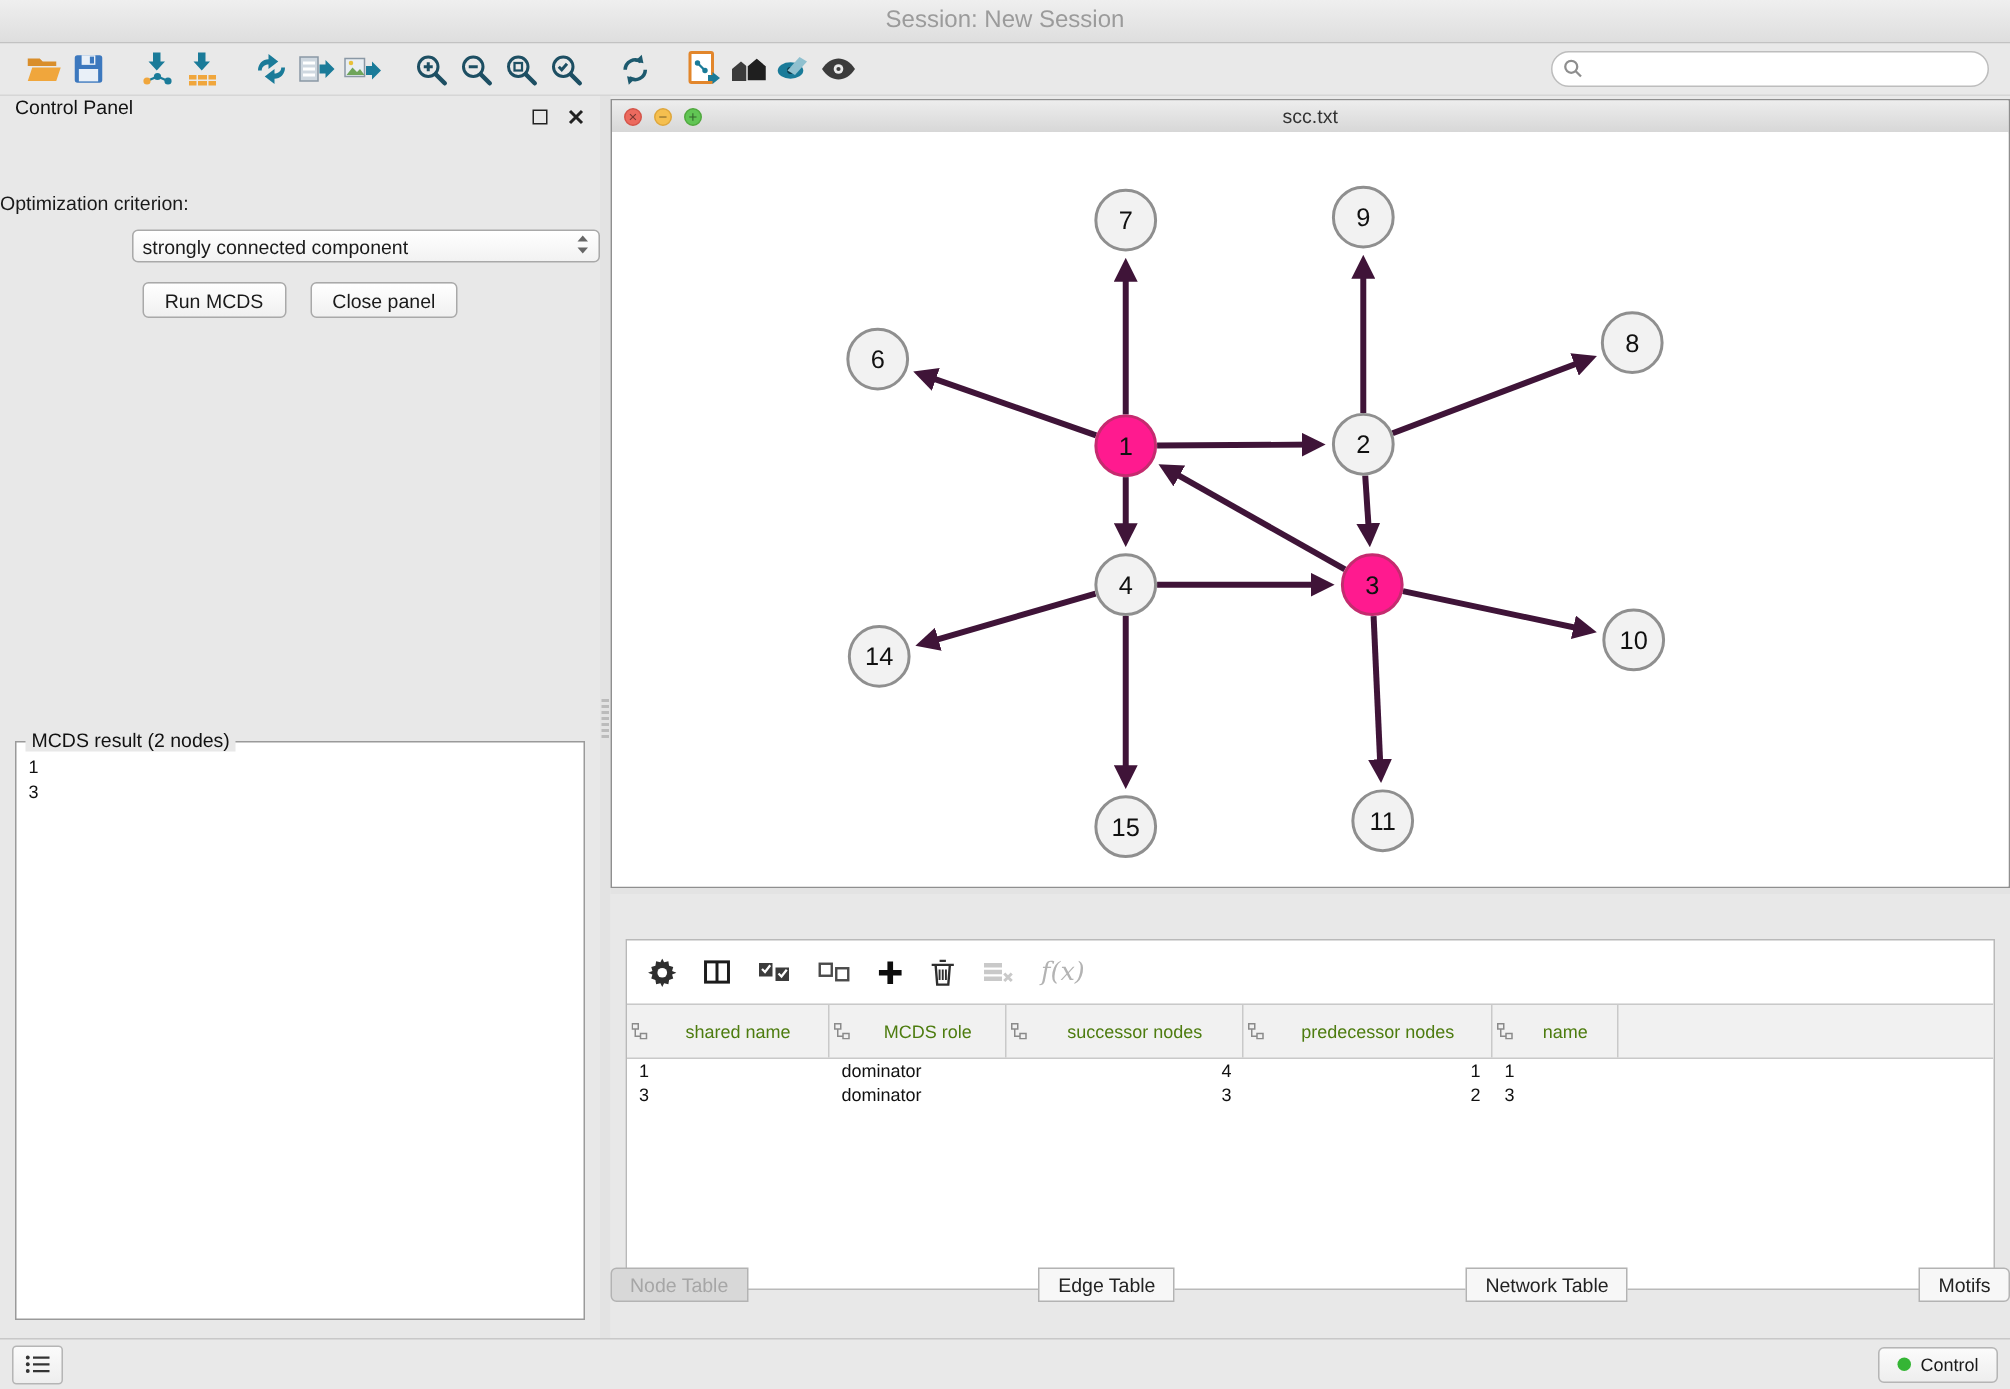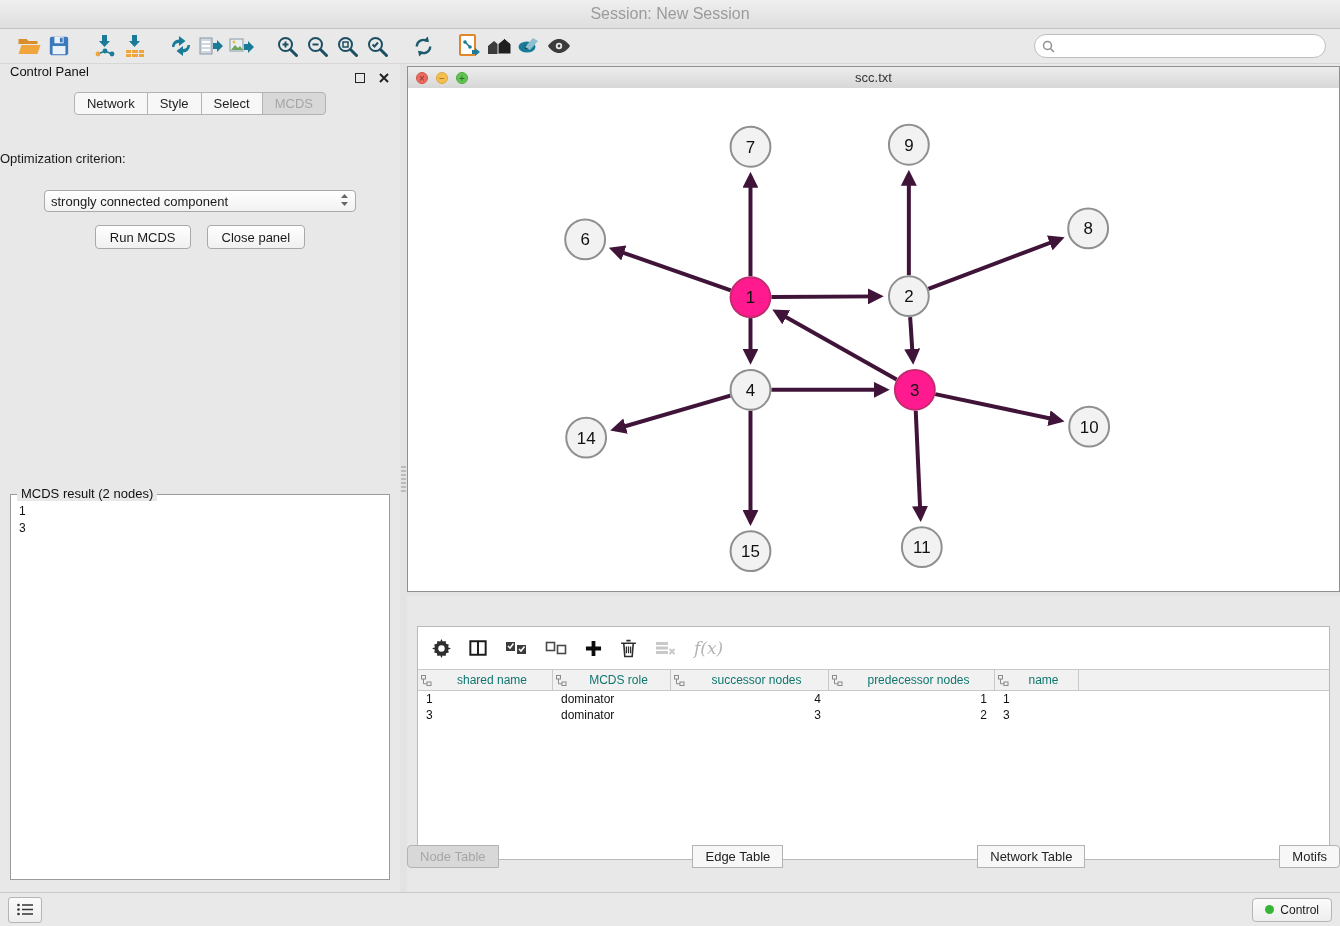--- a/index.html
+++ b/index.html
@@ -28,21 +28,21 @@
   .panel-controls{margin-left:auto;display:flex;align-items:center;gap:12px}
   .wbtn{display:flex;align-items:center;justify-content:center;width:12px;height:12px;cursor:default}
   .wbtn .sq{width:8px;height:8px;border:1.5px solid #222;display:block}
   .seg{display:flex;justify-content:center}
   .seg .tab{border:1px solid #b3b3b3;background:#f7f7f7;padding:3px 12px;font-size:13px;
     color:#222;margin-left:-1px;white-space:nowrap;cursor:default}
   .seg .tab:first-child{border-radius:4px 0 0 4px;margin-left:0}
   .seg .tab:last-child{border-radius:0 4px 4px 0}
   .seg .tab.active{background:#d8d8d8;color:#a6a6a6}
   .opt-label{text-align:left;font-size:13px;margin-top:36px}
-  .select-row{display:flex;justify-content:center;margin-top:24px}
+  .select-row{display:flex;justify-content:flex-end;margin-top:10px}
   .mac-select{width:312px;height:22px;border:1px solid #a9a9a9;border-radius:4px;
     background:linear-gradient(#ffffff,#f2f2f2);display:flex;align-items:center;
     font-size:13px;padding:0 6px;box-sizing:border-box;cursor:default}
   .mac-select .sel-text{flex:1;overflow:hidden;white-space:nowrap}
   .btn-row{display:flex;justify-content:center;gap:16px;margin-top:13px}
   .mac-btn{height:22px;border:1px solid #a9a9a9;border-radius:4px;
     background:linear-gradient(#ffffff,#f0f0f0);font-size:13px;padding:0 14px;
     display:flex;align-items:center;cursor:default}
   .result-box{position:absolute;left:10px;right:10px;top:430px;bottom:12px;
     border:1px solid #9a9a9a;background:#fff}
@@ -70,22 +70,22 @@
   .nw-canvas{position:absolute;top:21px;left:0;right:0;bottom:0;background:#fff}
   .nw-canvas svg{width:100%;height:100%;display:block}
   
   .table-panel{position:absolute;left:407px;top:596px;right:0;bottom:34px;background:#e8e8e8}
   .table-box{position:absolute;left:10px;right:10px;top:30px;height:232px;
     background:#fff;border:1px solid #b9b9b9;overflow:hidden}
   .tb-toolbar{height:42px;display:flex;align-items:center;gap:18px;padding:0 14px}
   .tb-icon{display:flex;align-items:center;justify-content:center;cursor:default}
   .fx{font-family:"DejaVu Serif",serif;font-style:italic;font-size:17px;color:#b3b3b3}
   .thead{display:flex;border-top:1px solid #c9c9c9;border-bottom:1px solid #c9c9c9;background:#f1f1f1}
-  .th{display:flex;align-items:center;gap:3px;box-sizing:border-box;height:20px;
-    border-right:1px solid #c9c9c9;padding:0 3px;font-size:12px;color:#0f766e;cursor:default}
+  .th{display:flex;align-items:center;gap:3px;box-sizing:border-box;height:35px;
+    border-right:1px solid #c9c9c9;padding:0 3px;font-size:12px;color:#4d7c0f;cursor:default}
   .th span{flex:1;text-align:center}
   .tr{display:flex;height:16px;align-items:center}
   .td{box-sizing:border-box;padding:0 8px;font-size:12px;color:#111;overflow:hidden;white-space:nowrap}
   .bottom-tabs{position:absolute;left:0;right:0;bottom:24px;display:flex;justify-content:space-between}
   
   .statusbar{position:absolute;left:0;right:0;bottom:0;height:34px;border-top:1px solid #c8c8c8;
     background:#e9e9e9;display:flex;align-items:center;padding:0 8px;box-sizing:border-box}
   .status-btn{width:32px;height:24px;border:1px solid #b5b5b5;border-radius:3px;
     background:linear-gradient(#fbfbfb,#eee);display:flex;align-items:center;justify-content:center;cursor:default}
   .memory-btn{margin-left:auto;height:22px;border:1px solid #b5b5b5;border-radius:4px;
@@ -248,26 +248,20 @@
       <span class="wbtn">
           <span class="sq"></span>
         </span>
       <span class="wbtn">
         <svg width="10" height="10" viewBox="0 0 10 10">
             <path d="M1 1l8 8M9 1l-8 8" stroke="#222" stroke-width="2"></path>
           </svg>
       </span>
     </span>
   </div>
-  <div class="seg">
-      <div class="tab">Network</div>
-      <div class="tab">Style</div>
-      <div class="tab">Select</div>
-      <div class="tab active">MCDS</div>
-    </div>
   <div class="opt-label">Optimization criterion:</div>
   <div class="select-row">
     <div class="mac-select">
       <span class="sel-text">strongly connected component</span>
       <span>
         <svg width="9" height="14" viewBox="0 0 9 14">
             <path d="M4.5 1L8 5H1z" fill="#666"></path>
             <path d="M4.5 13L1 9h7z" fill="#666"></path>
           </svg>
       </span>

